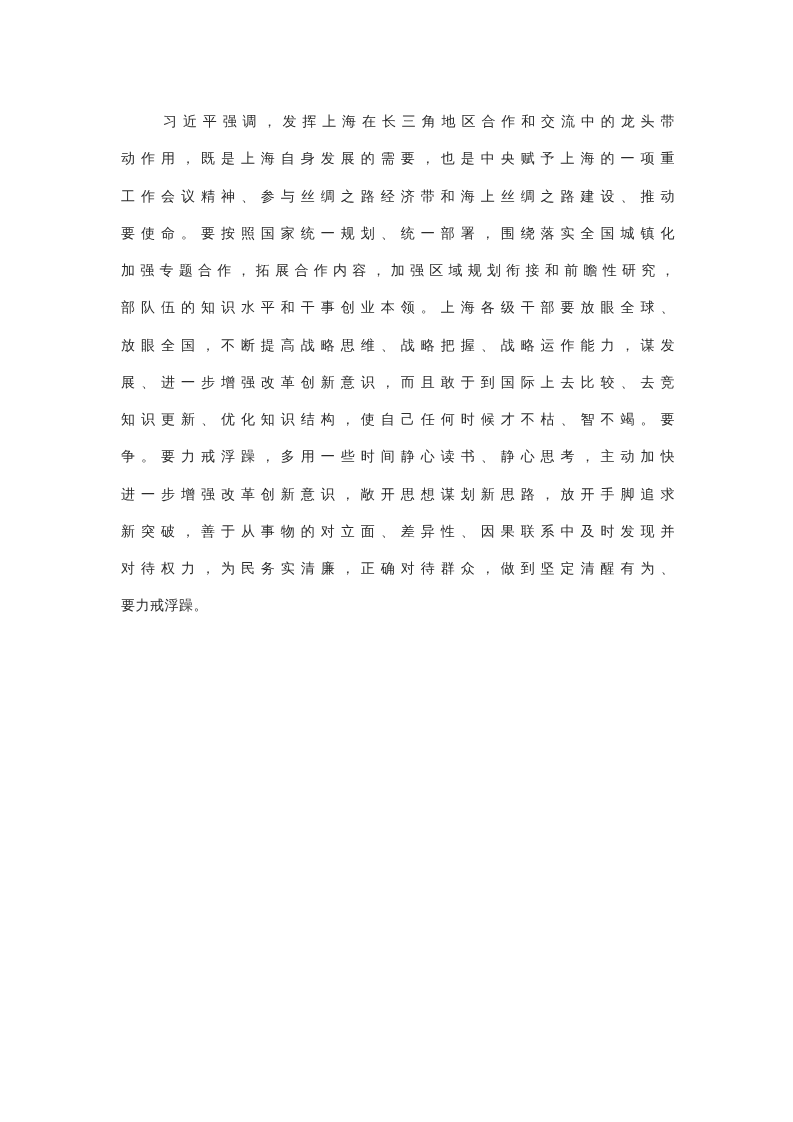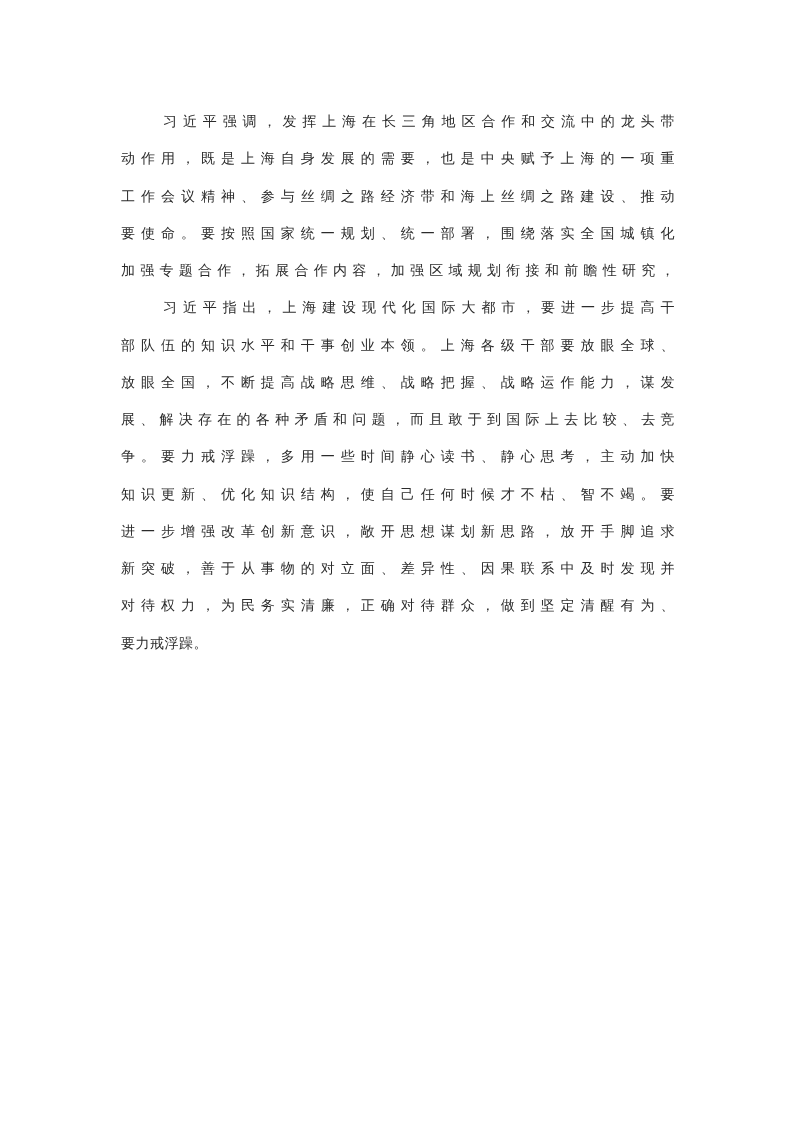--- a/index.html
+++ b/index.html
@@ -46,25 +46,24 @@
 
 <div class="page">
   <div class="text-block">
 
     <p class="line indent">习近平强调，发挥上海在长三角地区合作和交流中的龙头带</p>
     <p class="line">动作用，既是上海自身发展的需要，也是中央赋予上海的一项重</p>
     <p class="line">工作会议精神、参与丝绸之路经济带和海上丝绸之路建设、推动</p>
     <p class="line">要使命。要按照国家统一规划、统一部署，围绕落实全国城镇化</p>
     <p class="line">加强专题合作，拓展合作内容，加强区域规划衔接和前瞻性研究，</p>
 
-    <p class="line indent">习近平指出，上海建设现代化国际大都市，要进一步提高干</p>
     <p class="line">部队伍的知识水平和干事创业本领。上海各级干部要放眼全球、</p>
     <p class="line">放眼全国，不断提高战略思维、战略把握、战略运作能力，谋发</p>
-    <p class="line">展、解决存在的各种矛盾和问题，而且敢于到国际上去比较、去竞</p>
+    <p class="line">展、进一步增强改革创新意识，而且敢于到国际上去比较、去竞</p>
+    <p class="line">知识更新、优化知识结构，使自己任何时候才不枯、智不竭。要</p>
     <p class="line">争。要力戒浮躁，多用一些时间静心读书、静心思考，主动加快</p>
-    <p class="line">知识更新、优化知识结构，使自己任何时候才不枯、智不竭。要</p>
     <p class="line">进一步增强改革创新意识，敞开思想谋划新思路，放开手脚追求</p>
     <p class="line">新突破，善于从事物的对立面、差异性、因果联系中及时发现并</p>
     <p class="line">对待权力，为民务实清廉，正确对待群众，做到坚定清醒有为、</p>
     <p class="line para-end">要力戒浮躁。</p>
 
   </div>
 </div>
 
 </body></html>

